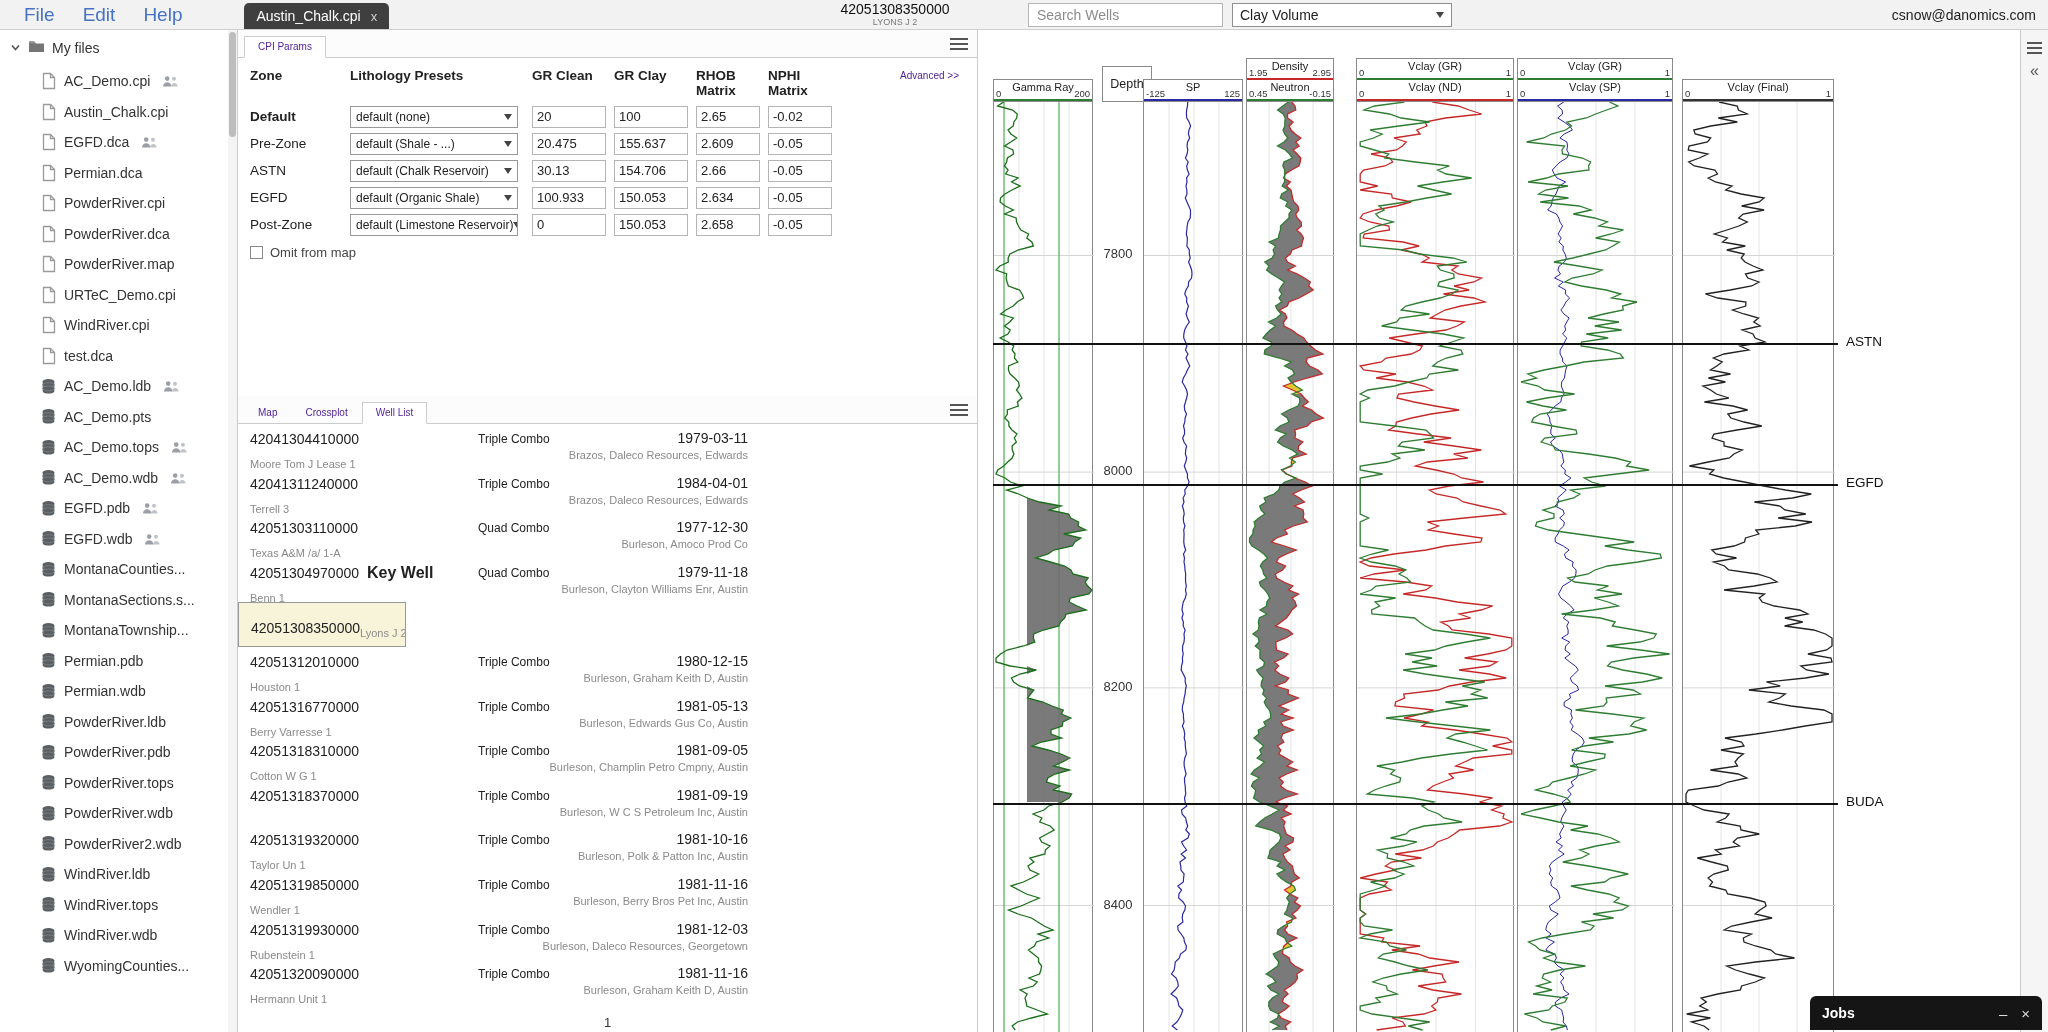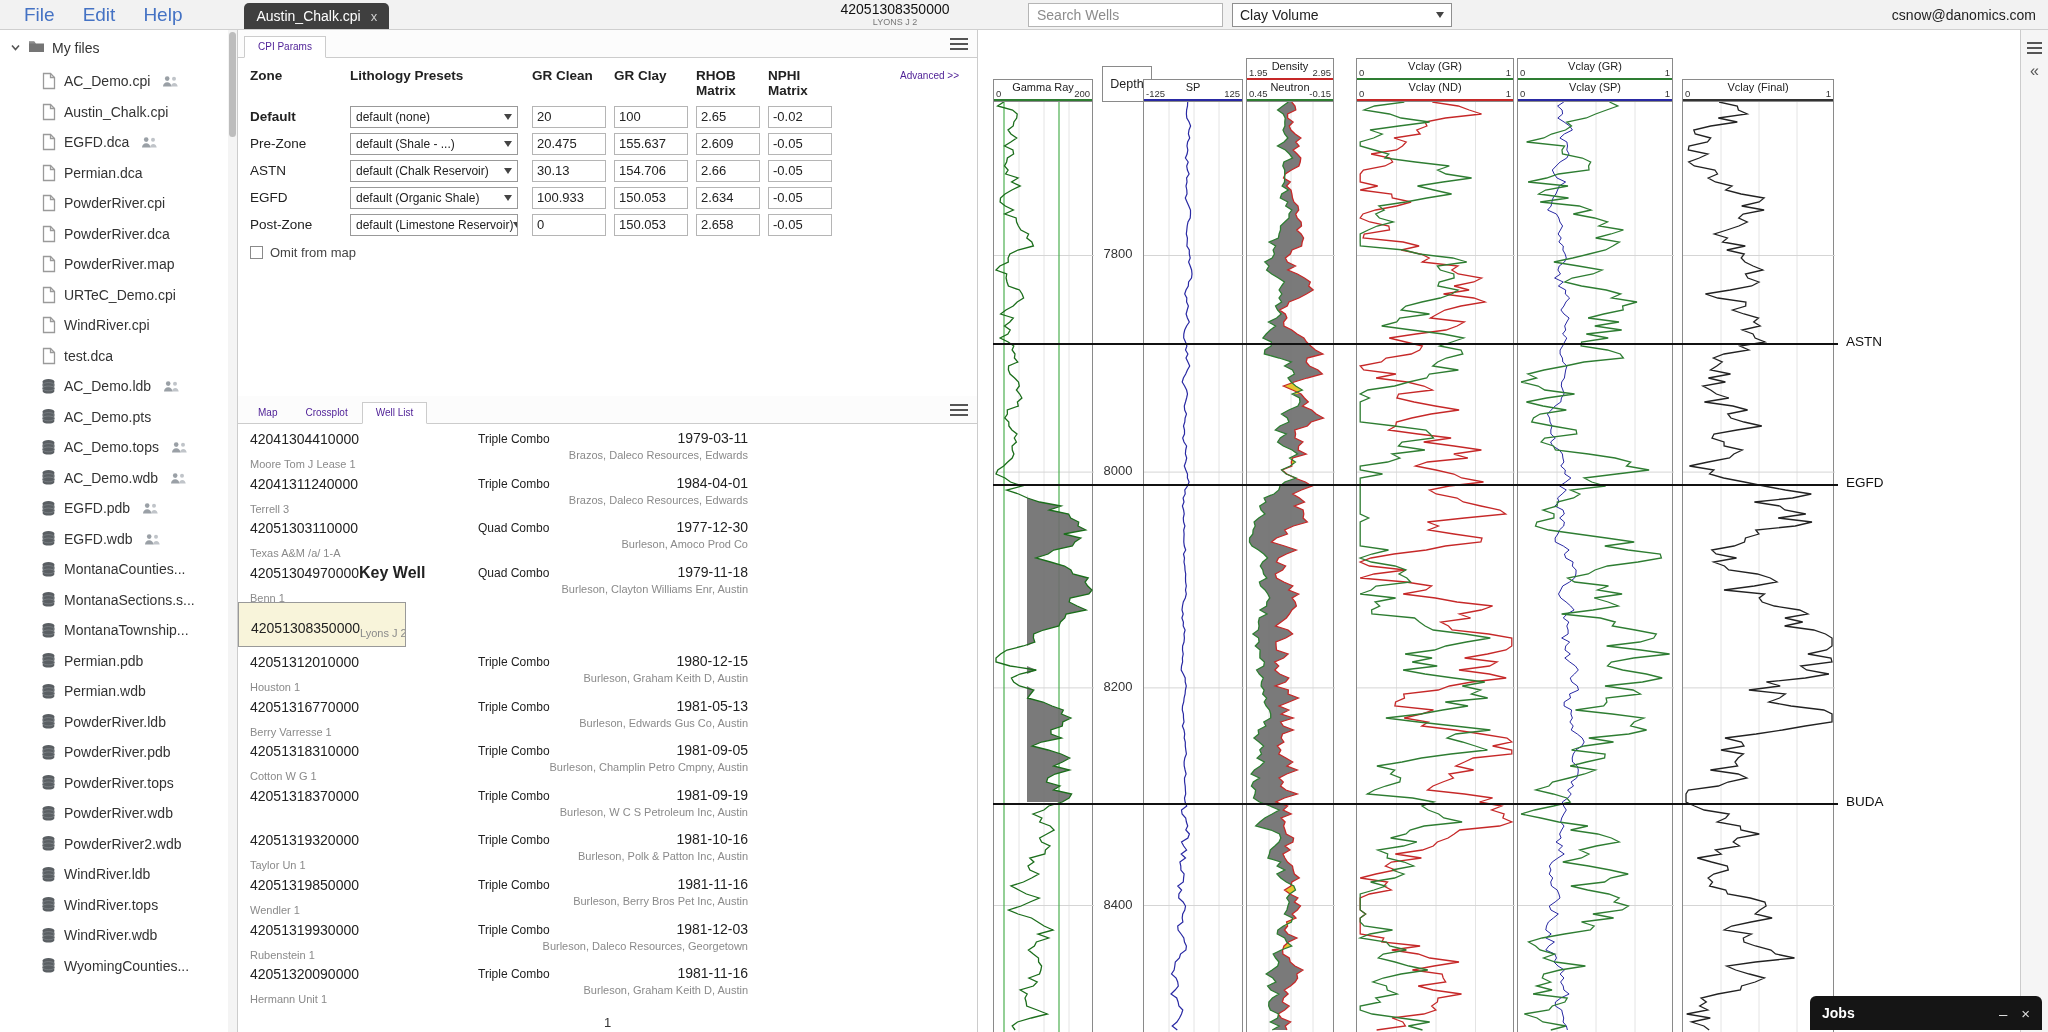--- a/index.html
+++ b/index.html
@@ -62,21 +62,21 @@
   #advanced-link{position:absolute;right:18px;top:12px;color:#4c1d95;font-size:10px;cursor:pointer;white-space:nowrap}
   #omit-row{display:flex;align-items:center;gap:7px;margin-top:8px;font-size:13px;color:#444}
   #omit-cb{width:13px;height:13px;border:1px solid #8a8a8a;background:#fff;cursor:pointer}
 
   
   #well-panel{position:absolute;left:0;top:366px;right:0;bottom:0}
   #well-rows{position:absolute;left:0;top:28px;right:0;bottom:24px;overflow:hidden}
   .well-row{position:relative;height:44.6px;padding:6px 0 0 12px;cursor:pointer}
   .well-row.sel{background:#f8f4da}
   .w-api{font-size:14px;color:#222}
-  .kw{font-weight:bold;}
+  .kw{font-weight:bold;margin-left:8px}
   .w-name{font-size:11px;color:#8a8a8a;margin-top:10px}
   .w-combo{position:absolute;left:240px;top:8px;font-size:12px;color:#222}
   .w-right{position:absolute;left:260px;width:250px;top:6px;text-align:right}
   .w-date{font-size:14px;color:#222}
   .w-loc{font-size:11px;color:#8a8a8a;margin-top:3px;white-space:nowrap}
   #pager{position:absolute;left:0;right:0;bottom:2px;text-align:center;font-size:13px;color:#333}
 
   
   #log-panel{position:absolute;left:978px;top:30px;right:28px;bottom:0;background:#fff}
   #log-headers{position:absolute;left:0;top:28px;right:0;height:44px}

